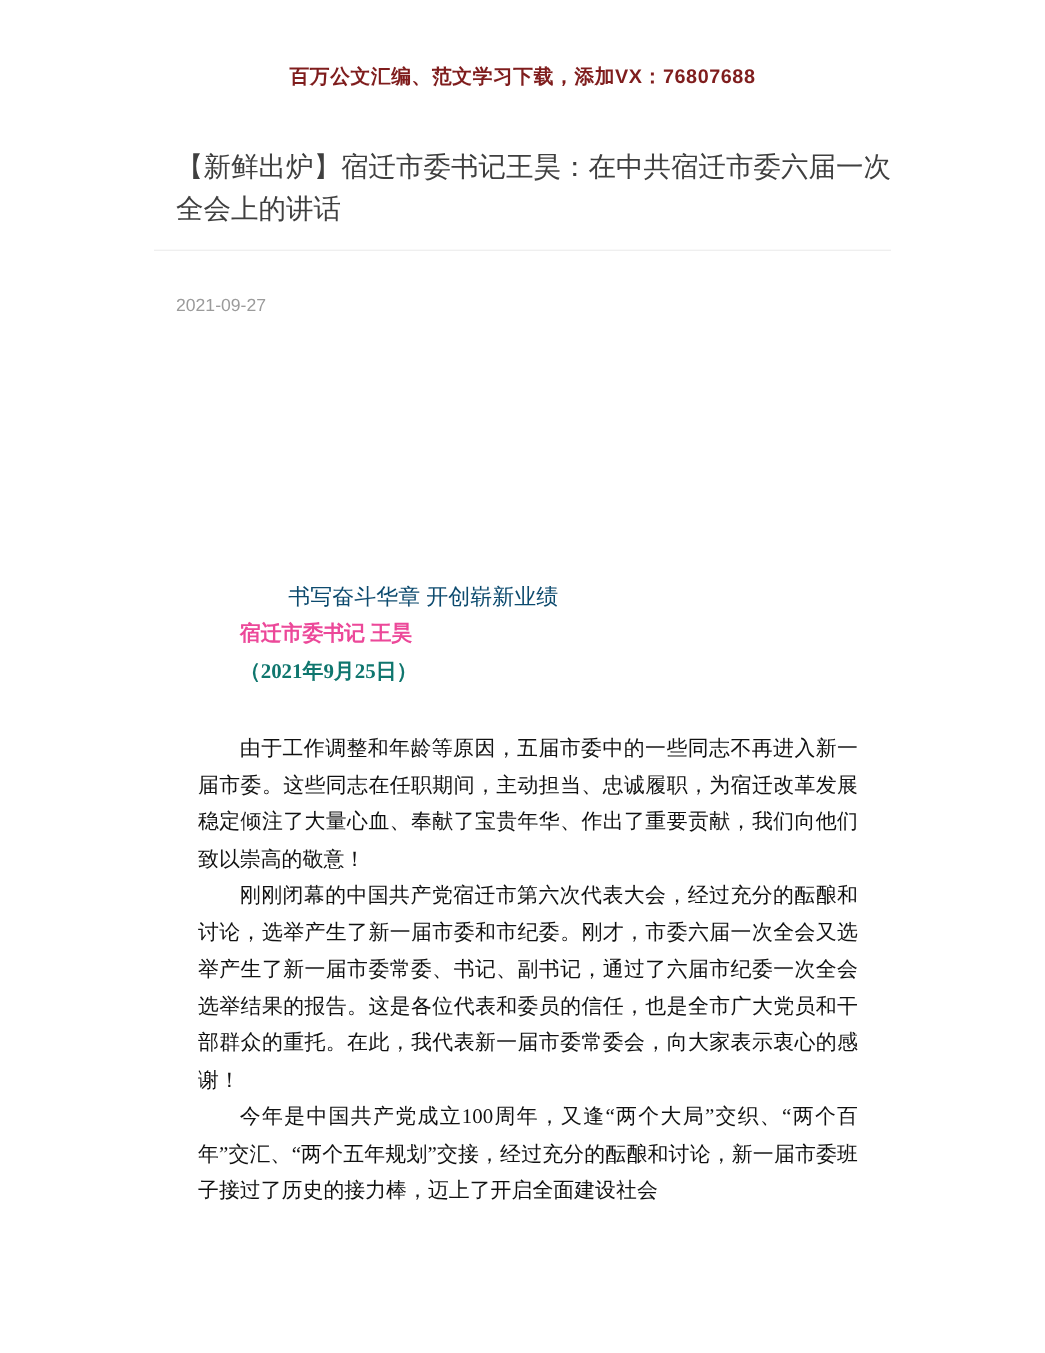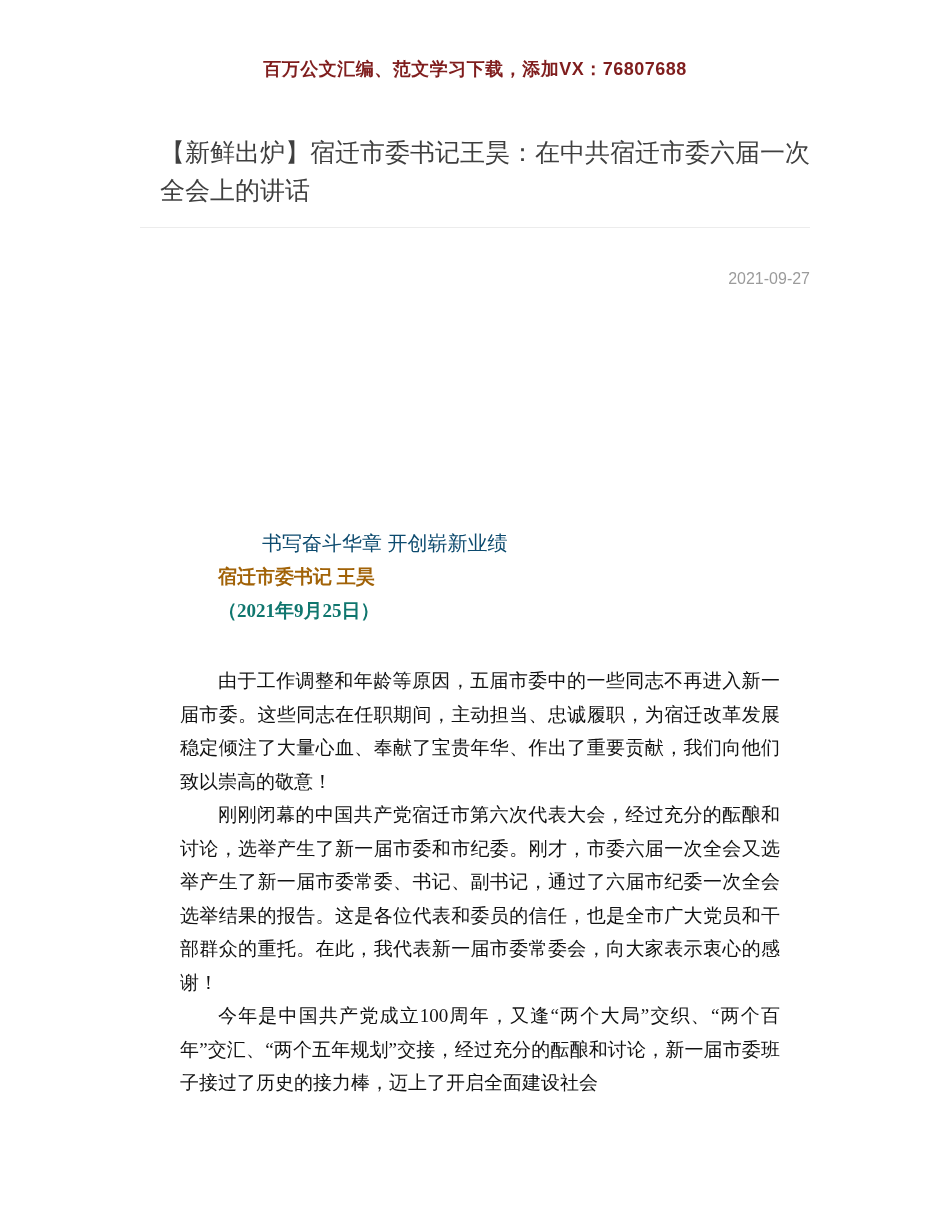--- a/index.html
+++ b/index.html
@@ -40,21 +40,20 @@
     margin-top: 18px;
     border-bottom: 1px solid #ececec;
     height: 0;
   }
 
   .publish-date {
     margin-top: 42px;
     padding-left: 20px;
     font-size: 16px;
     color: #9b9b9b;
-    text-align: right;
   }
 
   .speech {
     font-family: "Liberation Serif", serif;
   }
 
   .speech-head {
     margin-top: 238px;
     padding-left: 78px;
     line-height: 34px;
@@ -64,21 +63,21 @@
     font-family: "Liberation Sans", sans-serif;
     font-size: 20px;
     font-weight: normal;
     color: #0c4a6e;
     margin-left: 44px;
   }
 
   .speech-author {
     font-size: 19px;
     font-weight: bold;
-    color: #a16207;
+    color: #ec4899;
   }
 
   .speech-date {
     font-size: 19px;
     font-weight: bold;
     color: #0f766e;
   }
 
   .speech-body {
     margin-top: 36px;

